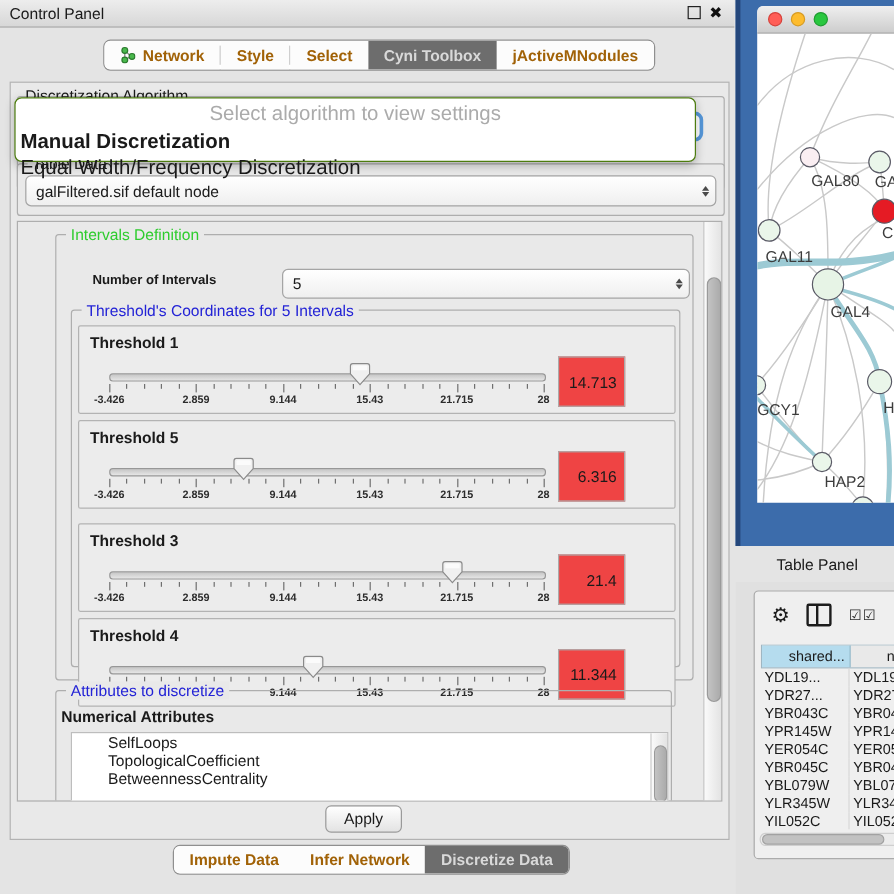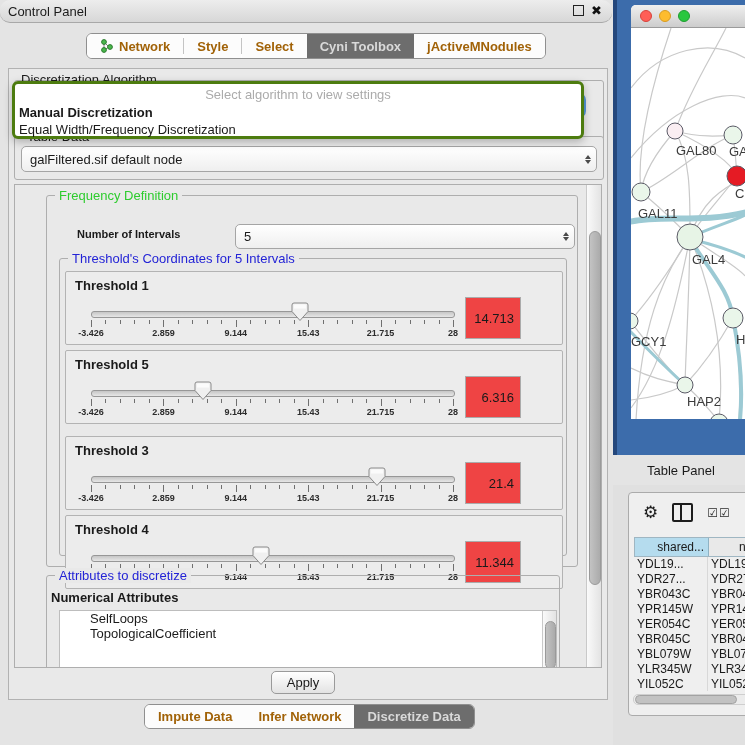--- a/index.html
+++ b/index.html
@@ -1,21 +1,21 @@
 <!DOCTYPE html>
 <html><head>
 <meta charset="utf-8">
 <style>
   html,body{margin:0;padding:0;}
   body{width:745px;height:745px;overflow:hidden;position:relative;background:#e4e4e4;
        font-family:"Liberation Sans","DejaVu Sans",sans-serif;color:#1a1a1a;}
   .abs{position:absolute;}
   
   .titlebar{left:0;top:0;width:612px;height:22px;background:linear-gradient(#ededed,#d7d7d7);
-            border-bottom:1px solid #a8a8a8;display:flex;align-items:center;font-size:13px;border-radius:10px;}
+            border-bottom:1px solid #a8a8a8;display:flex;align-items:center;font-size:13px;}
   .titlebar .t{margin-left:8px;}
   .win-icons{position:absolute;right:10px;top:4px;display:flex;gap:7px;align-items:center;}
   .float-ic{width:9px;height:9px;border:1.5px solid #222;}
   .close-ic{font-size:13px;font-weight:bold;color:#111;line-height:13px;}
   
   .tabstrip{display:flex;align-items:stretch;background:#fff;border:1px solid #8f8f8f;
             border-radius:6px;overflow:hidden;height:24px;font-size:13px;font-weight:600;}
   .tabstrip .tab{display:flex;align-items:center;padding:0 13px;color:#a16207;background:#fcfcfc;cursor:default;}
   .tabstrip .tab.sel{background:#6d6d6d;color:#d9d9d9;}
   .tabstrip .sep{width:1px;background:#c4c4c4;margin:4px 0;}
@@ -25,22 +25,22 @@
   .gtitle{position:absolute;top:-8px;left:8px;background:#e9e9e9;padding:0 4px;font-size:13px;white-space:nowrap;}
   .green{color:#2ecc2e;} .blue{color:#2323d6;}
   
   .combo{background:linear-gradient(#ffffff,#efefef);border:1px solid #a5a5a5;border-radius:5px;
          display:flex;align-items:center;font-size:13px;}
   .combo .val{flex:1;padding-left:8px;white-space:nowrap;overflow:hidden;}
   .spin{width:16px;display:flex;flex-direction:column;align-items:center;justify-content:center;gap:1px;}
   .spin i{width:0;height:0;border-left:3.5px solid transparent;border-right:3.5px solid transparent;}
   .spin .up{border-bottom:4px solid #4a4a4a;} .spin .dn{border-top:4px solid #4a4a4a;}
   
-  .popup{background:#fff;border:3px solid #4d7c0f;border-radius:6px;box-shadow:0 3px 8px rgba(0,0,0,.25);
-         font-size:13px;z-index:30;}
+  .popup{background:#fff;border:1px solid #4d7c0f;border-radius:6px;box-shadow:0 3px 8px rgba(0,0,0,.25);
+         font-size:17px;z-index:30;}
   .popup .ph{color:#ababab;text-align:center;padding:3px 0 2px;}
   .popup .opt{padding:1px 4px;} .popup .opt.b{font-weight:bold;}
   
   .thpanel{background:#ececec;border:1px solid #b3b3b3;border-radius:2px;}
   .thlabel{position:absolute;left:9px;top:6px;font-size:13px;font-weight:bold;}
   .track{position:absolute;left:25px;top:39px;width:362px;height:5px;border:1px solid #979797;
          border-radius:3px;background:linear-gradient(#c6c6c6,#e6e6e6);}
   .ticks{position:absolute;left:25px;top:48px;width:366px;height:8px;}
   .tick{position:absolute;top:0;width:1px;background:#6f6f6f;}
   .tlabels{position:absolute;left:25px;top:56px;width:366px;height:11px;font-size:9px;font-weight:bold;color:#2c2c2c;}
@@ -145,21 +145,21 @@
   </div>
 </div>
 
 <div class="abs" style="left:14px;top:184px;width:588px;height:484px;background:#e9e9e9;border:1px solid #aeaeae;box-sizing:border-box;overflow:hidden;">
 
   <div class="sbtrack-v" style="position:absolute;right:0;top:0;width:14px;height:100%;">
     <div class="sbthumb" style="position:absolute;left:1.5px;top:46px;width:10px;height:352px;"></div>
   </div>
 
   <div class="group" style="position:absolute;left:31px;top:10px;width:530px;height:370px;">
-    <span class="gtitle green">Frequency Definition</span>
+    <span class="gtitle green">Intervals Definition</span>
 
     <div style="position:absolute;left:30px;top:32px;font-size:11px;font-weight:bold;">Number of Intervals</div>
     <div class="combo" style="position:absolute;left:188px;top:28px;width:338px;height:23px;">
       <span class="val">5</span>
       <span class="spin">
           <i class="up"></i>
           <i class="dn"></i>
         </span>
     </div>
 
@@ -353,20 +353,21 @@
     </div>
   </div>
 
   <div class="group" style="position:absolute;left:31px;top:390px;width:512px;height:120px;">
     <span class="gtitle blue">Attributes to discretize</span>
     <div style="position:absolute;left:4px;top:14px;font-size:13px;font-weight:bold;">Numerical Attributes</div>
     <div class="listbox" style="position:absolute;left:12px;top:34px;width:472px;height:70px;">
       <div id="attr-list">
           <div class="li">SelfLoops</div>
           <div class="li">TopologicalCoefficient</div>
+          <div class="li">BetweennessCentrality</div>
         </div>
       <div class="sbtrack-v" style="position:absolute;right:0;top:0;width:13px;height:100%;">
         <div class="sbthumb" style="position:absolute;left:1.5px;top:10px;width:9px;height:46px;"></div>
       </div>
     </div>
   </div>
 </div>
 
 <div class="abs btn" style="left:271px;top:671px;width:62px;height:21px;">
   <span>Apply</span>

